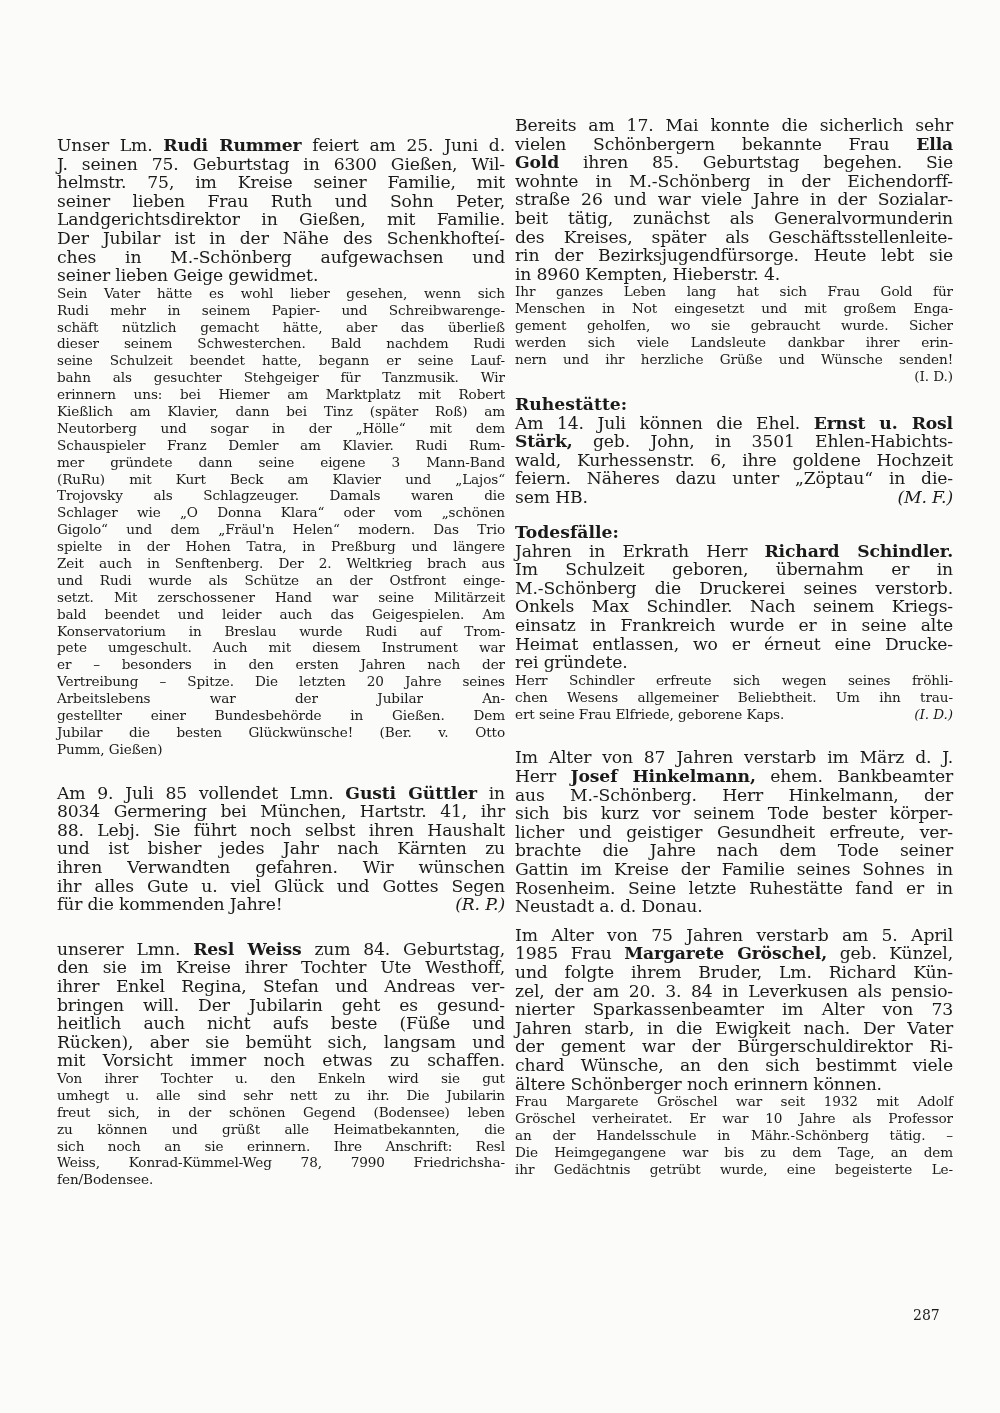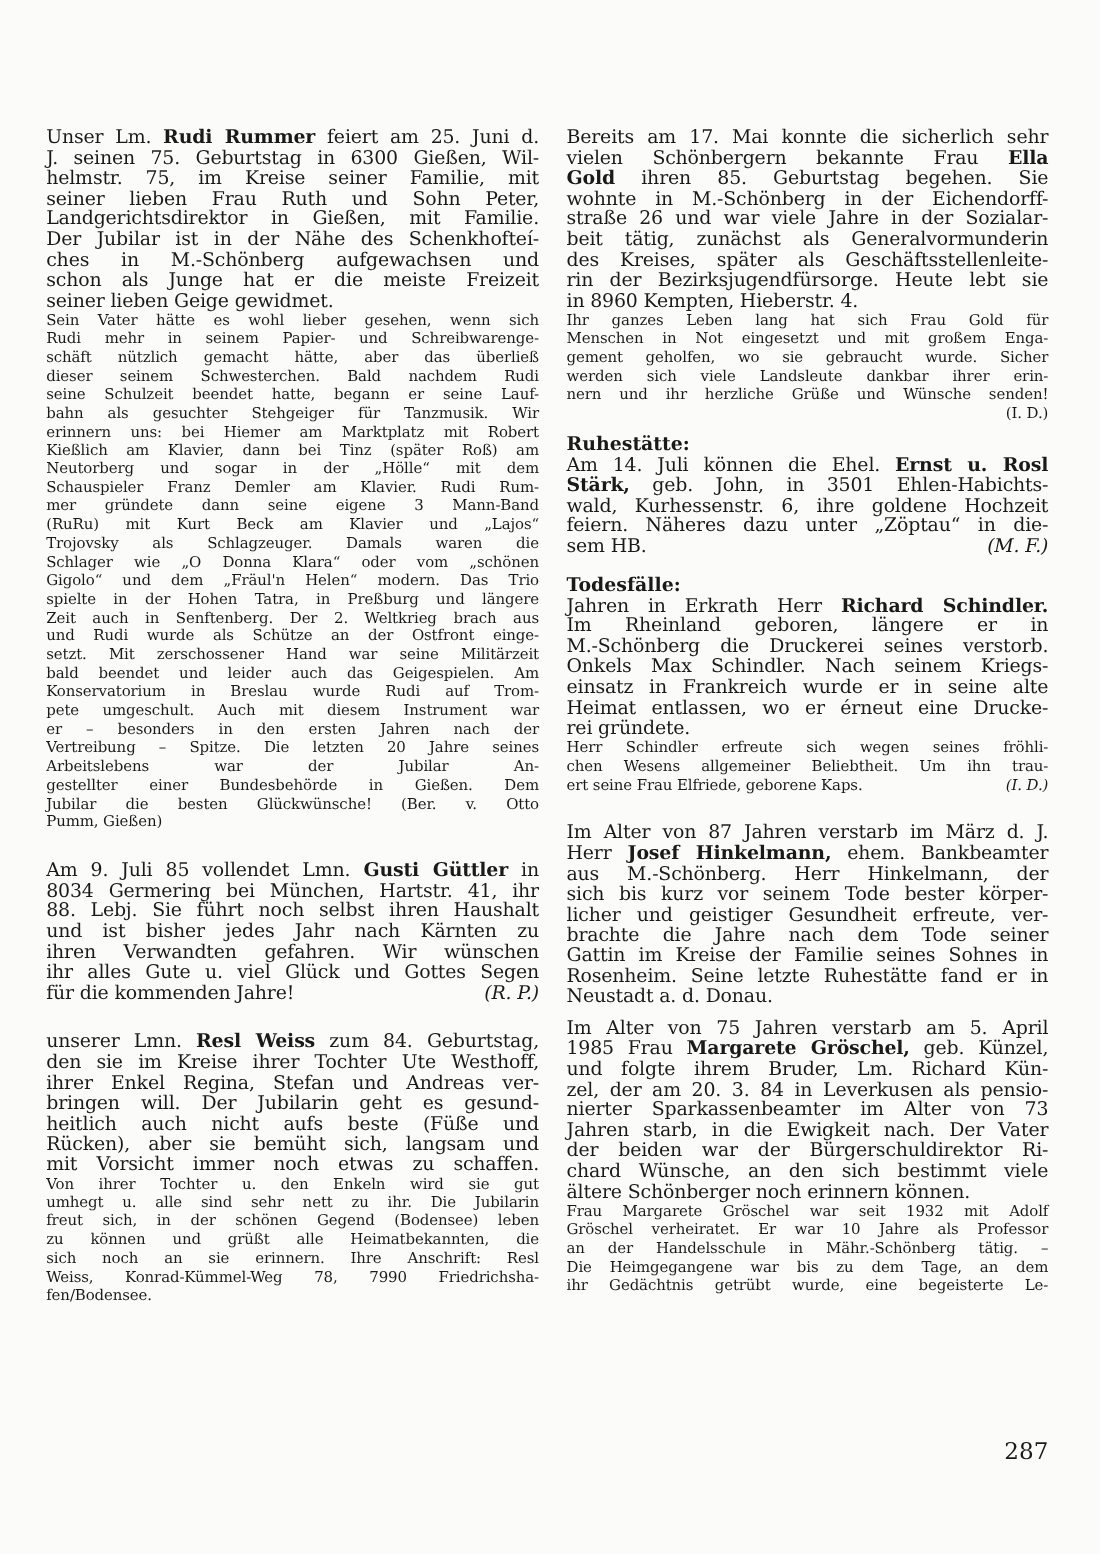--- a/index.html
+++ b/index.html
@@ -2,58 +2,57 @@
 <html><head>
 <meta charset="utf-8">
 <style>
   html, body { margin: 0; padding: 0; }
   body {
     width: 1000px; height: 1413px; background: #fbfbfa; position: relative;
     overflow: hidden; color: #1a1a1a;
     font-family: "DejaVu Serif", "Liberation Serif", serif;
   }
   .col { position: absolute; top: 116px; }
-  #col-left { left: 42px; width: 448px; }
+  #col-left { left: 57px; width: 448px; margin-top: 20px; }
   #col-right { left: 515px; width: 438px; }
   .block { margin: 0; }
   .line {
     display: block; white-space: nowrap; text-align: justify; text-align-last: justify;
     overflow: visible;
   }
   .line.last { text-align-last: left; }
   .lg { font-size: 17.2px; line-height: 18.6px; letter-spacing: -0.15px; }
   .sm { font-size: 13.6px; line-height: 16.9px; letter-spacing: -0.1px; }
   .lg .line { height: 18.6px; }
   .sm .line { height: 16.9px; }
   b { font-weight: bold; }
   .heading { font-weight: bold; font-size: 17.2px; line-height: 19px; display: block; }
   .sig-right { text-align: right !important; text-align-last: right !important; }
   .gap-m { height: 10px; }
   .gap-l { height: 16px; }
   .gap-xl { height: 26px; }
   #page-number {
-    position: absolute; left: 913px; top: 1307px; font-size: 21px;
+    position: absolute; left: 913px; top: 1307px; font-size: 14px;
     font-family: "DejaVu Serif", "Liberation Serif", serif;
     text-align: right;
   }
   .line .sig { float: right; font-style: italic; }
 </style>
 </head>
 <body>
 
 <div id="col-left" class="col">
   <div class="block lg">
       <span class="line">Unser Lm. <b>Rudi Rummer</b> feiert am 25. Juni d.</span>
       <span class="line">J. seinen 75. Geburtstag in 6300 Gießen, Wil-</span>
       <span class="line">helmstr. 75, im Kreise seiner Familie, mit</span>
       <span class="line">seiner lieben Frau Ruth und Sohn Peter,</span>
       <span class="line">Landgerichtsdirektor in Gießen, mit Familie.</span>
       <span class="line">Der Jubilar ist in der Nähe des Schenkhofteí-</span>
       <span class="line">ches in M.-Schönberg aufgewachsen und</span>
-      <span class="line">schon als Junge hat er die meiste Freizeit</span>
       <span class="line last">seiner lieben Geige gewidmet.</span>
     </div>
   <div class="block sm">
       <span class="line">Sein Vater hätte es wohl lieber gesehen, wenn sich</span>
       <span class="line">Rudi mehr in seinem Papier- und Schreibwarenge-</span>
       <span class="line">schäft nützlich gemacht hätte, aber das überließ</span>
       <span class="line">dieser seinem Schwesterchen. Bald nachdem Rudi</span>
       <span class="line">seine Schulzeit beendet hatte, begann er seine Lauf-</span>
       <span class="line">bahn als gesuchter Stehgeiger für Tanzmusik. Wir</span>
       <span class="line">erinnern uns: bei Hiemer am Marktplatz mit Robert</span>
@@ -144,21 +143,21 @@
       <span class="line"><b>Stärk,</b> geb. John, in 3501 Ehlen-Habichts-</span>
       <span class="line">wald, Kurhessenstr. 6, ihre goldene Hochzeit</span>
       <span class="line">feiern. Näheres dazu unter „Zöptau“ in die-</span>
       <span class="line last">sem HB.<span class="sig">(M. F.)</span></span>
     </div>
 
   <div class="gap-l"></div>
   <span class="heading">Todesfälle:</span>
   <div class="block lg">
       <span class="line">Jahren in Erkrath Herr <b>Richard Schindler.</b></span>
-      <span class="line">Im Rheinland geboren, längere er in</span>
+      <span class="line">Im Schulzeit geboren, übernahm er in</span>
       <span class="line">M.-Schönberg die Druckerei seines verstorb.</span>
       <span class="line">Onkels Max Schindler. Nach seinem Kriegs-</span>
       <span class="line">einsatz in Frankreich wurde er in seine alte</span>
       <span class="line">Heimat entlassen, wo er érneut eine Drucke-</span>
       <span class="line last">rei gründete.</span>
     </div>
   <div class="block sm">
       <span class="line">Herr Schindler erfreute sich wegen seines fröhli-</span>
       <span class="line">chen Wesens allgemeiner Beliebtheit. Um ihn trau-</span>
       <span class="line last">ert seine Frau Elfriede, geborene Kaps.<span class="sig">(I. D.)</span></span>
@@ -178,21 +177,21 @@
     </div>
 
   <div class="gap-m"></div>
   <div class="block lg">
       <span class="line">Im Alter von 75 Jahren verstarb am 5. April</span>
       <span class="line">1985 Frau <b>Margarete Gröschel,</b> geb. Künzel,</span>
       <span class="line">und folgte ihrem Bruder, Lm. Richard Kün-</span>
       <span class="line">zel, der am 20. 3. 84 in Leverkusen als pensio-</span>
       <span class="line">nierter Sparkassenbeamter im Alter von 73</span>
       <span class="line">Jahren starb, in die Ewigkeit nach. Der Vater</span>
-      <span class="line">der beiden war der Bürgerschuldirektor Ri-</span>
+      <span class="line">der gement war der Bürgerschuldirektor Ri-</span>
       <span class="line">chard Wünsche, an den sich bestimmt viele</span>
       <span class="line last">ältere Schönberger noch erinnern können.</span>
     </div>
   <div class="block sm">
       <span class="line">Frau Margarete Gröschel war seit 1932 mit Adolf</span>
       <span class="line">Gröschel verheiratet. Er war 10 Jahre als Professor</span>
       <span class="line">an der Handelsschule in Mähr.-Schönberg tätig. –</span>
       <span class="line">Die Heimgegangene war bis zu dem Tage, an dem</span>
       <span class="line">ihr Gedächtnis getrübt wurde, eine begeisterte Le-</span>
     </div>

